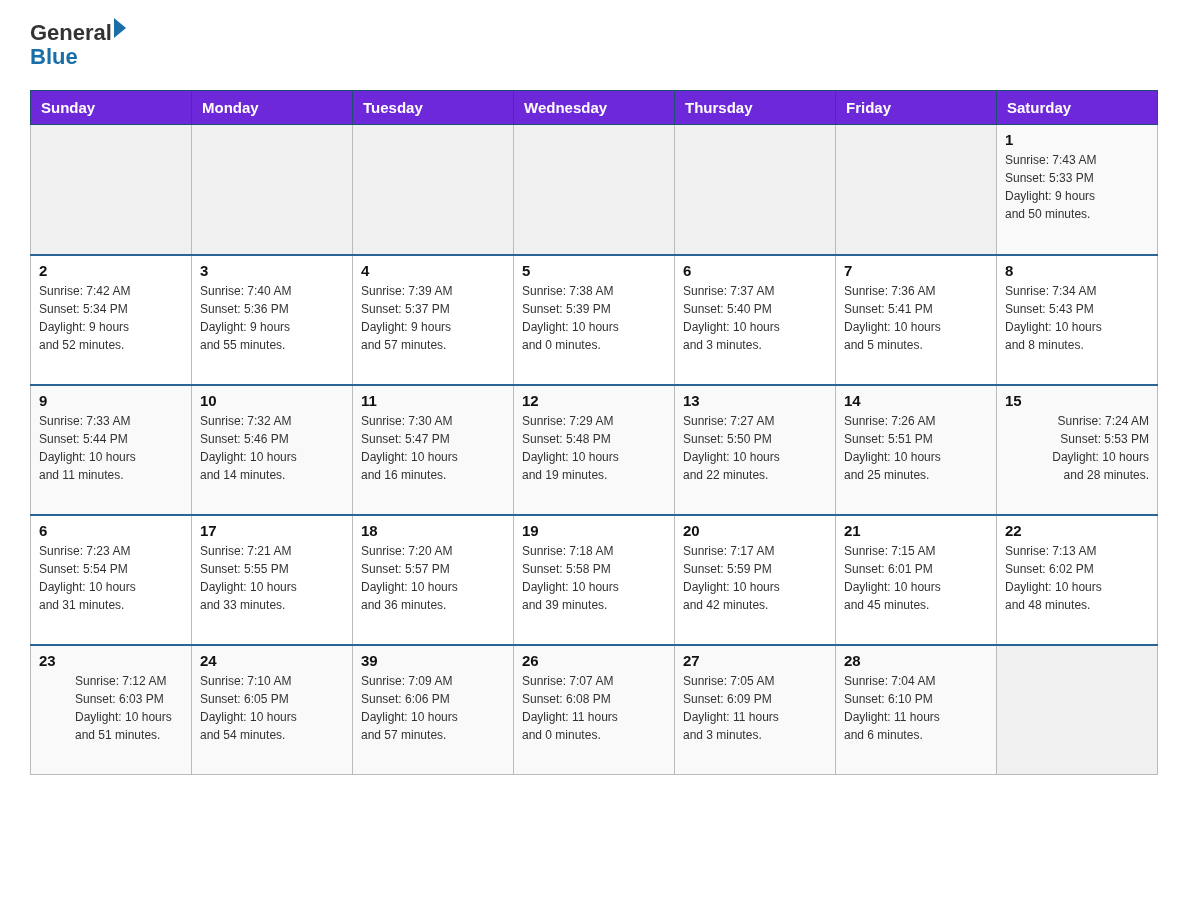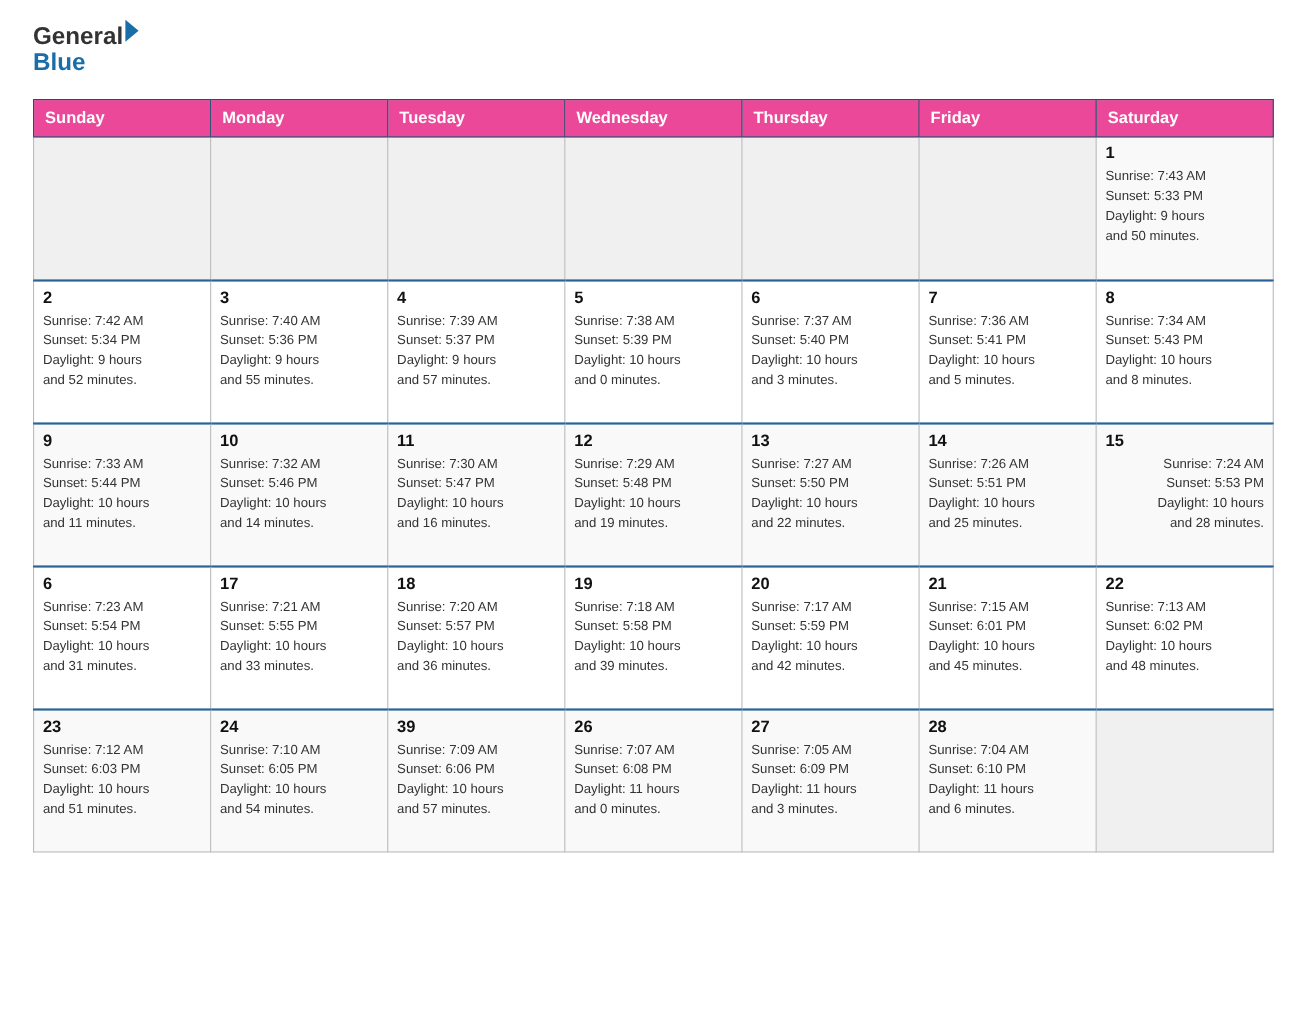--- a/index.html
+++ b/index.html
@@ -51,21 +51,21 @@
       font-size: 20px;
       color: #555;
       margin-top: 4px;
     }
     .calendar-table {
       width: 100%;
       border-collapse: collapse;
       border: 1px solid #aaa;
     }
     .calendar-table th {
-      background-color: #ec4899;
+      background-color: #6d28d9;
       color: #fff;
       font-size: 15px;
       font-weight: bold;
       padding: 8px 10px;
       text-align: left;
       border: 1px solid #1e4f73;
     }
     .calendar-table td {
       vertical-align: top;
       border: 1px solid #bbb;
@@ -294,21 +294,21 @@
           <span class="day-number">22</span>
           <div class="day-info" style="white-space: pre-line;">Sunrise: 7:13 AM
 Sunset: 6:02 PM
 Daylight: 10 hours
 and 48 minutes.</div>
         </td>
       </tr>
       <tr class="row-top">
         <td>
           <span class="day-number">23</span>
-          <div class="day-info" style="white-space: pre-line;">Sunrise: 7:12 AM
+          <div class="day-info" style="white-space: pre-line; margin-left: 36px;">Sunrise: 7:12 AM
 Sunset: 6:03 PM
 Daylight: 10 hours
 and 51 minutes.</div>
         </td>
         <td>
           <span class="day-number">24</span>
           <div class="day-info" style="white-space: pre-line;">Sunrise: 7:10 AM
 Sunset: 6:05 PM
 Daylight: 10 hours
 and 54 minutes.</div>

